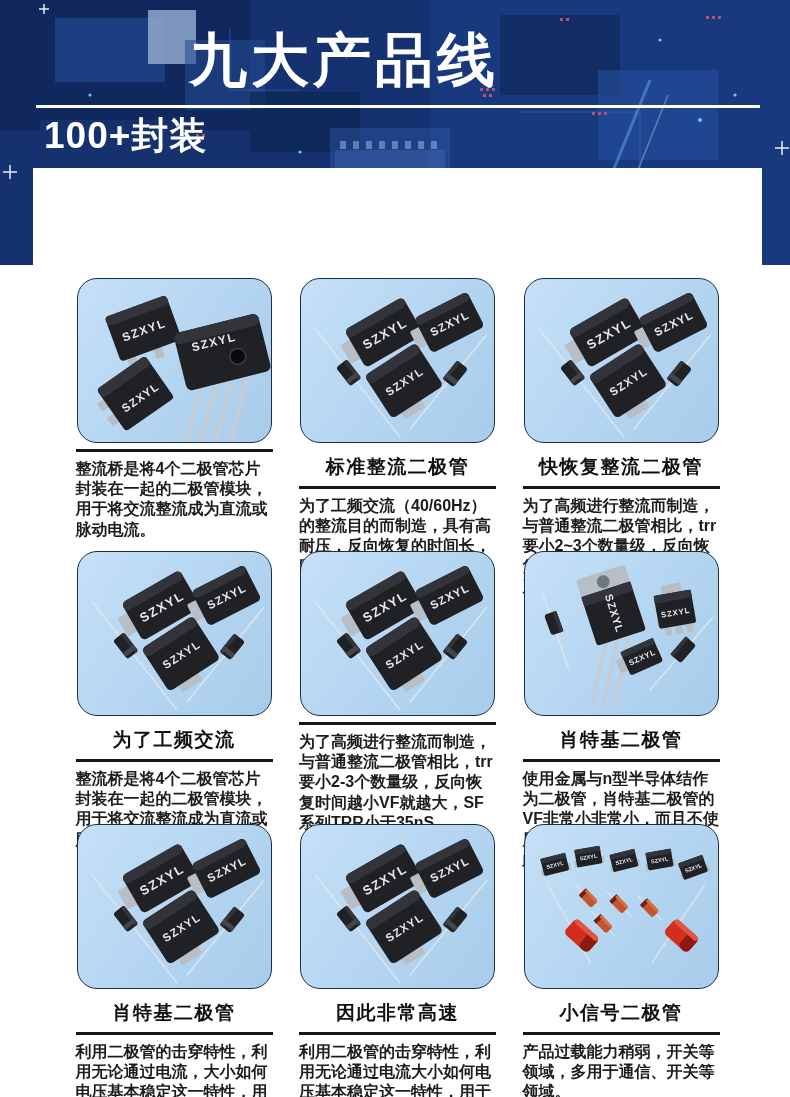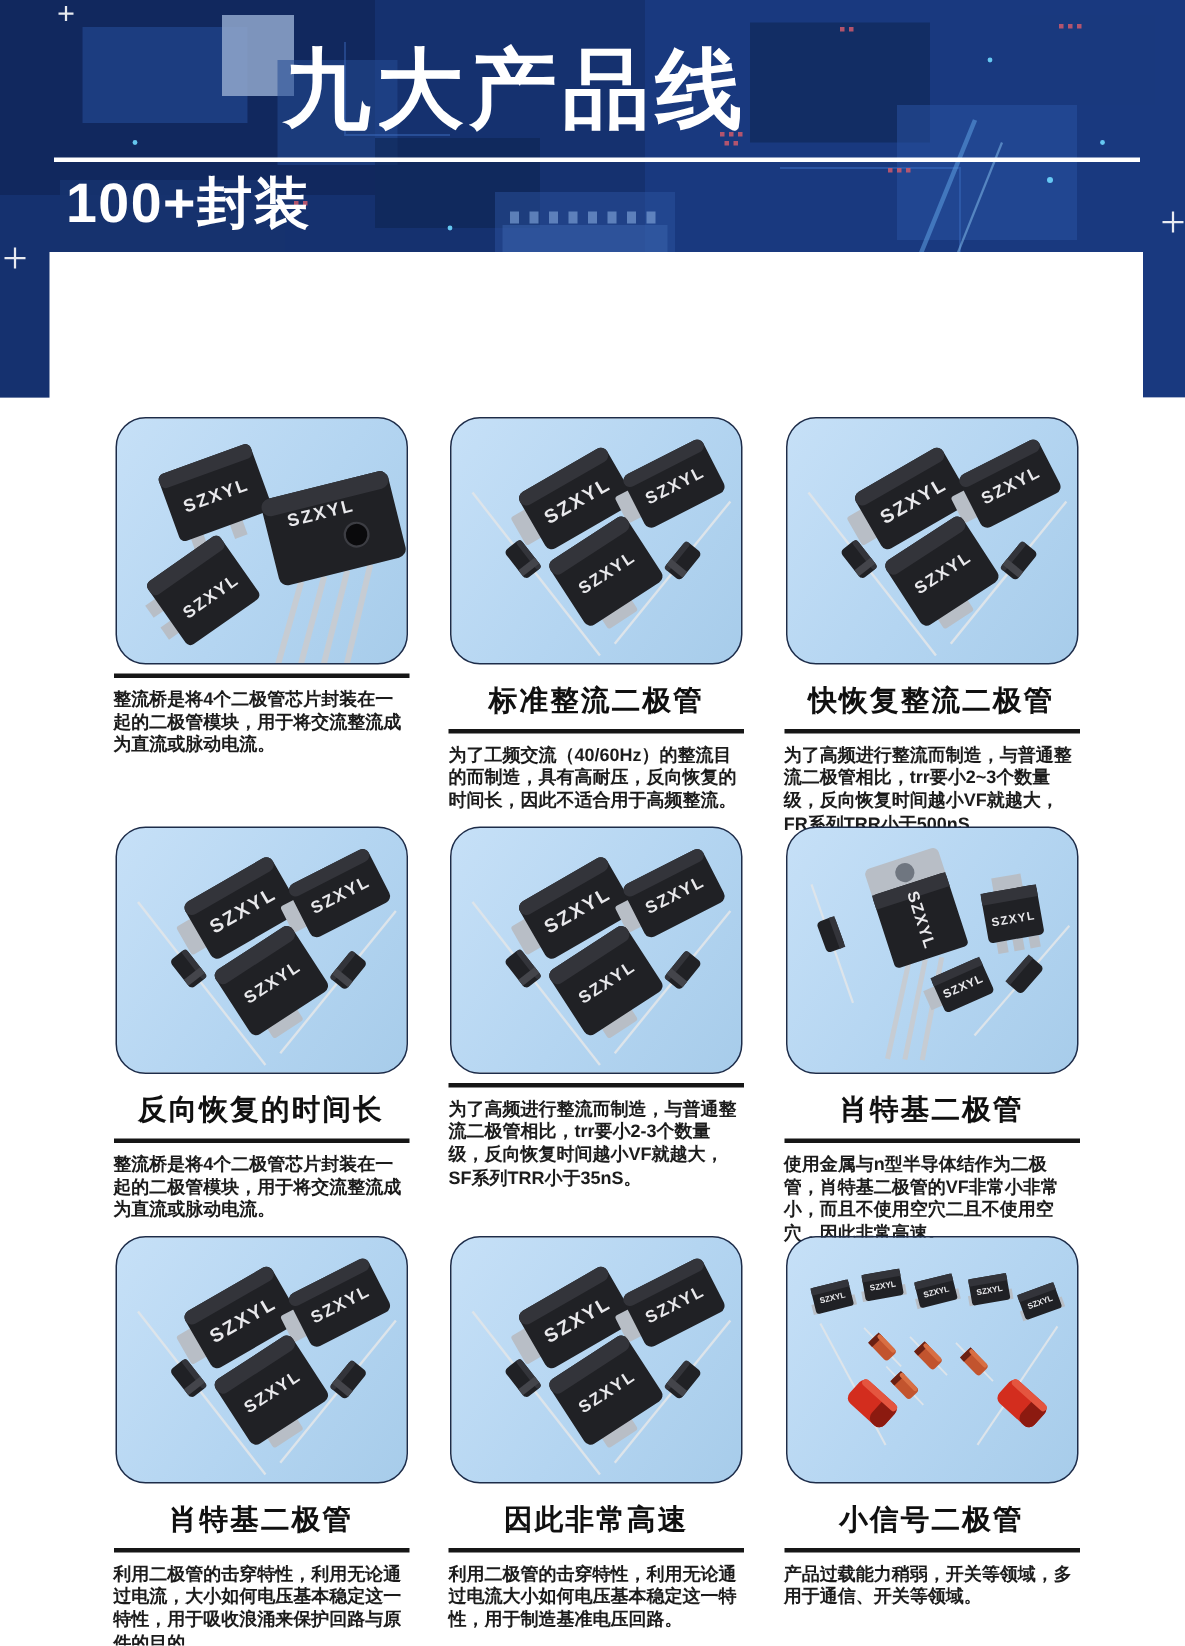--- a/index.html
+++ b/index.html
@@ -31,21 +31,21 @@
     width:195px;height:165px;margin:0 auto;box-sizing:border-box;
     border:1.5px solid #1d2c49;border-radius:20px;
     background:linear-gradient(125deg,#c6e0f7 0%,#b4d5f1 55%,#a7ccea 100%);
     overflow:hidden;
   }
   .imgbox svg{width:100%;height:100%;display:block;}
   .card h3{margin:11px 0 0;font-size:19px;font-weight:900;color:#101010;letter-spacing:1.5px;}
   .rule2{width:197px;height:2.5px;background:#161616;margin:6px auto 7px;}
   .desc{
     width:197px;margin:0 auto;text-align:left;
-    font-size:12px;line-height:1.28;color:#1c1c1c;font-weight:700;
+    font-size:16px;line-height:1.28;color:#1c1c1c;font-weight:700;
   }
   
   .pk{fill:#202125;}
   .hl{fill:#33343a;}
   .tab{fill:#b8bec6;}
   .lead{stroke:#c6ccd3;}
   .wire{stroke:#dde4ea;}
   .lbl{fill:#e9e9ec;font-family:"Liberation Sans","DejaVu Sans",sans-serif;font-weight:700;}
 </style>
 </head>
@@ -263,21 +263,21 @@
             <text class="lbl" x="0" y="5" font-size="11.5" text-anchor="middle" letter-spacing="1.2">SZXYL</text>
           </g>
           <g transform="translate(104,103) rotate(-33)">
             <rect x="-20" y="20" width="24" height="14" rx="2" class="tab"></rect>
             <rect x="-31" y="-26" width="62" height="52" rx="5" class="pk"></rect>
             <rect x="-31" y="-26" width="62" height="11" rx="5" class="hl"></rect>
             <text class="lbl" x="0" y="5" font-size="11.5" text-anchor="middle" letter-spacing="1.2">SZXYL</text>
           </g>
         </svg>
       </div>
-      <h3>反向恢复的时间长</h3>
+      <h3>为了工频交流</h3>
       <div class="rule2"></div>
       <p class="desc">整流桥是将4个二极管芯片封装在一起的二极管模块，用于将交流整流成为直流或脉动电流。</p>
     </div>
 
     <div class="card">
       <div class="imgbox">
         <svg viewBox="0 0 195 165">
           <line class="wire" x1="14" y1="50" x2="100" y2="160" stroke-width="1.6"></line>
           <line class="wire" x1="110" y1="152" x2="188" y2="56" stroke-width="1.6"></line>
           <g transform="translate(48,95) rotate(52)">

